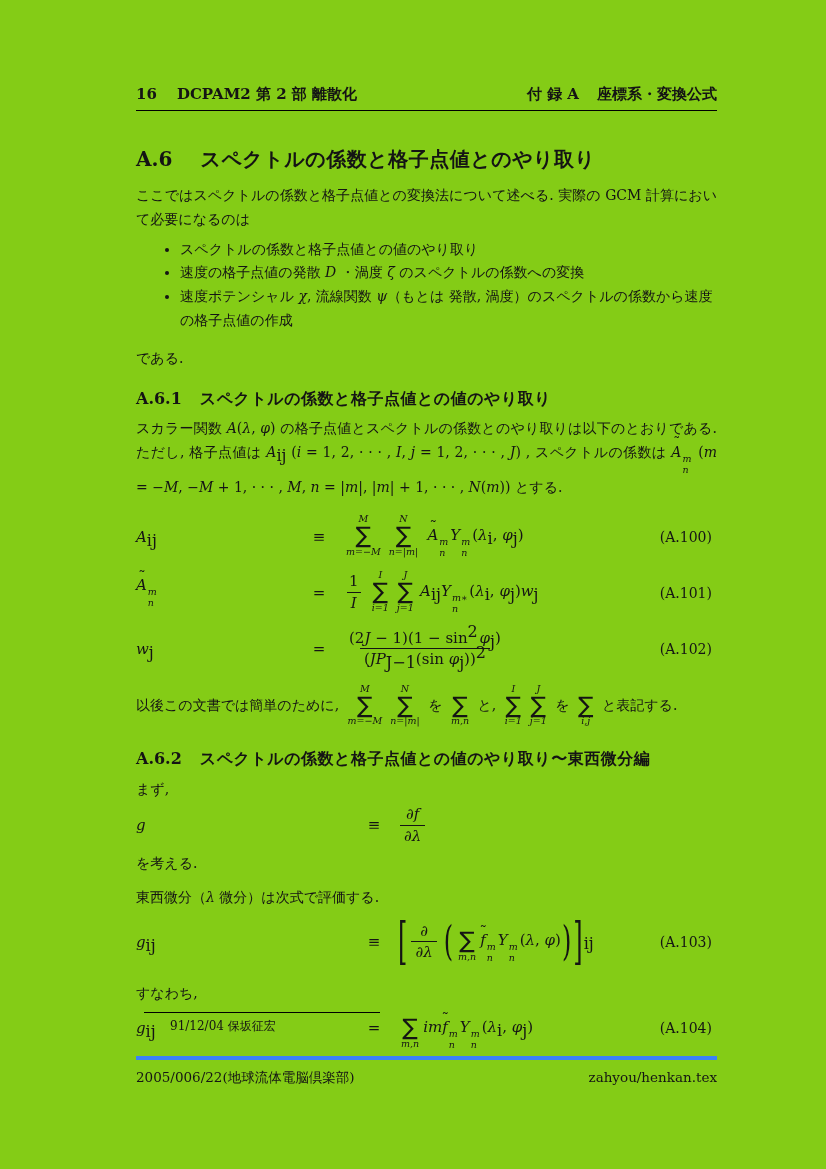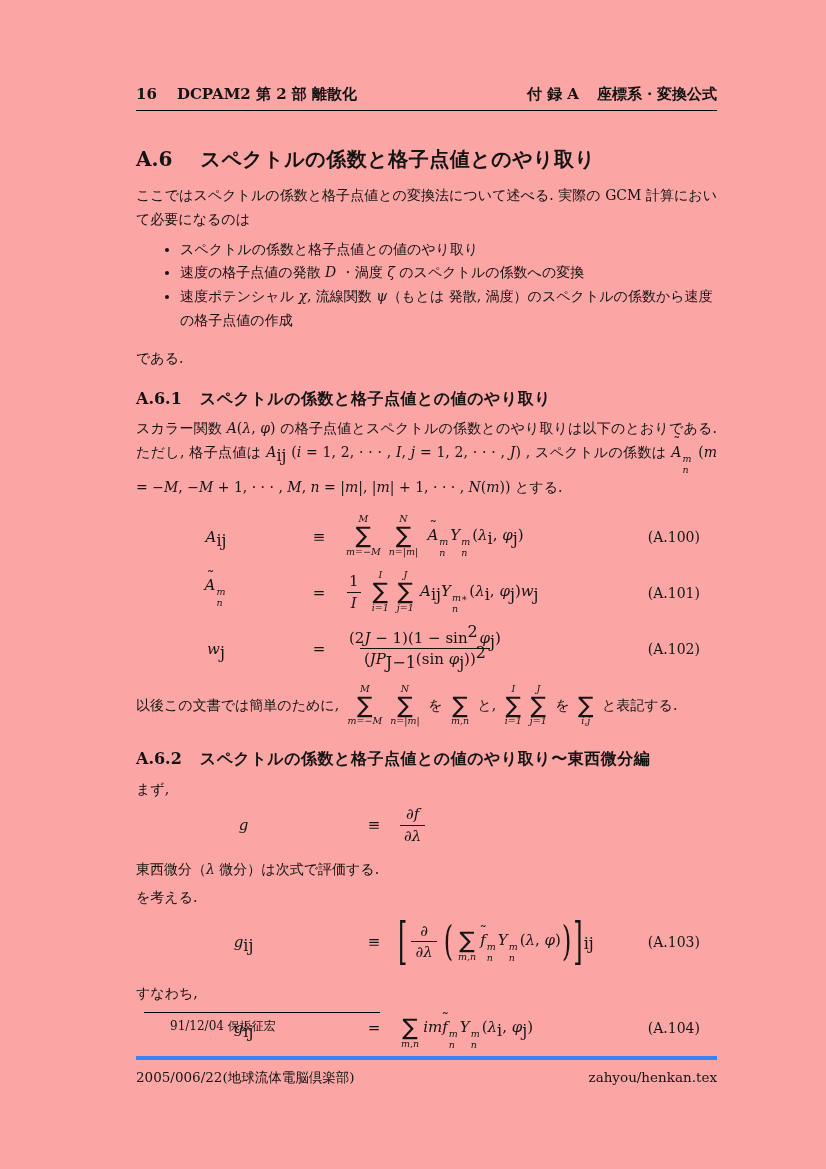--- a/index.html
+++ b/index.html
@@ -1,17 +1,17 @@
 <!DOCTYPE html>
 <html><head>
 <meta charset="utf-8">
 <style>
   html,body { margin:0; padding:0; background:#ffffff; }
   .page {
-    position:relative; width:826px; height:1169px; background:#fca5a5;
+    position:relative; width:826px; height:1169px; background:#84cc16;
     color:#141414; font-family:"DejaVu Serif","Liberation Serif",serif;
     overflow:hidden;
   }
   .flow { position:absolute; left:136px; top:85px; width:581px; }
 
   
   .pageheader {
     display:flex; justify-content:space-between; align-items:baseline;
     border-bottom:1.5px solid #000; padding-bottom:6px;
     font-weight:bold; font-size:15px;
@@ -68,24 +68,24 @@
   .tk-sp { display:inline-block; }
 
   
   .eqs { margin-top:14px; }
   .eqrow {
     display:grid; grid-template-columns:var(--lhsw,160px) 46px 1fr;
     align-items:center; position:relative; font-size:15px;
     margin:10px 0; min-height:46px;
   }
   .eqrow.tall { min-height:60px; }
-  .eq-lhs { text-align:center; white-space:pre; }
+  .eq-lhs { text-align:left; white-space:pre; }
   .eq-rel { text-align:center; }
   .eq-rhs { text-align:left; white-space:pre; }
-  .eq-num { position:absolute; right:17px; top:50%; transform:translateY(-50%); font-size:14px; }
+  .eq-num { position:absolute; right:5px; top:50%; transform:translateY(-50%); font-size:14px; }
   .g2 { --lhsw:215px; }
   .sums { display:block; margin-top:6px; }
 
   
   .footnote { position:absolute; left:136px; top:1012px; width:580px; font-size:12px; }
   .fn-rule  { width:236px; border-top:1px solid #000; margin:0 0 5px 8px; }
   .fn-text  { padding-left:34px; }
   .pagefooter {
     position:absolute; left:136px; top:1056px; width:581px;
     border-top:4px solid #3b82f6; padding-top:9px;
@@ -160,23 +160,23 @@
     </h2>
 
     <p class="body tight">まず,</p>
 
     <div class="eqrow g2" style="margin:0">
       <span class="eq-lhs"><span class="tk-it">g</span></span>
       <span class="eq-rel">≡</span>
       <span class="eq-rhs"><span class="tk-frac"><span class="fr-num"><span class="tk-it">∂f</span></span><span class="fr-den"><span class="tk-it">∂λ</span></span></span></span>
     </div>
 
+    <p class="body" style="margin-top:4px">を考える.</p>
+
     <p class="body tokens" style="margin-top:10px"><span class="tk-txt">東西微分（</span><span class="tk-it">λ</span><span class="tk-txt"> 微分）は次式で評価する.</span></p>
-
-    <p class="body" style="margin-top:4px">を考える.</p>
 
     <div class="eqrow g2 tall" style="margin-top:2px">
       <span class="eq-lhs"><span class="tk-it">g</span><sub class="tk-sub">ij</sub></span>
       <span class="eq-rel">≡</span>
       <span class="eq-rhs"><span class="tk-stretch" style="transform: scaleY(2.1);">[</span><span class="tk-frac"><span class="fr-num"><span class="tk-it">∂</span></span><span class="fr-den"><span class="tk-it">∂λ</span></span></span><span class="tk-sp" style="width: 0.2em;"></span><span class="tk-stretch" style="transform: scaleY(1.7);">(</span><span class="tk-bigop"><span class="bo-lim">&nbsp;</span><span class="bo-op">∑</span><span class="bo-lim">m,n</span></span><span class="tk-tilde"><span class="tl-mark">˜</span><span class="tl-letter">f</span></span><span class="tk-supsub"><span class="ss-sup">m</span><span class="ss-sub">n</span></span><span class="tk-it">Y</span><span class="tk-supsub"><span class="ss-sup">m</span><span class="ss-sub">n</span></span><span class="tk-txt">(</span><span class="tk-it">λ</span><span class="tk-txt">, </span><span class="tk-it">φ</span><span class="tk-txt">)</span><span class="tk-stretch" style="transform: scaleY(1.7);">)</span><span class="tk-stretch" style="transform: scaleY(2.1);">]</span><sub class="tk-sub">ij</sub></span>
       <span class="eq-num">(A.103)</span>
     </div>
 
     <p class="body" style="margin-top:2px">すなわち,</p>
 

